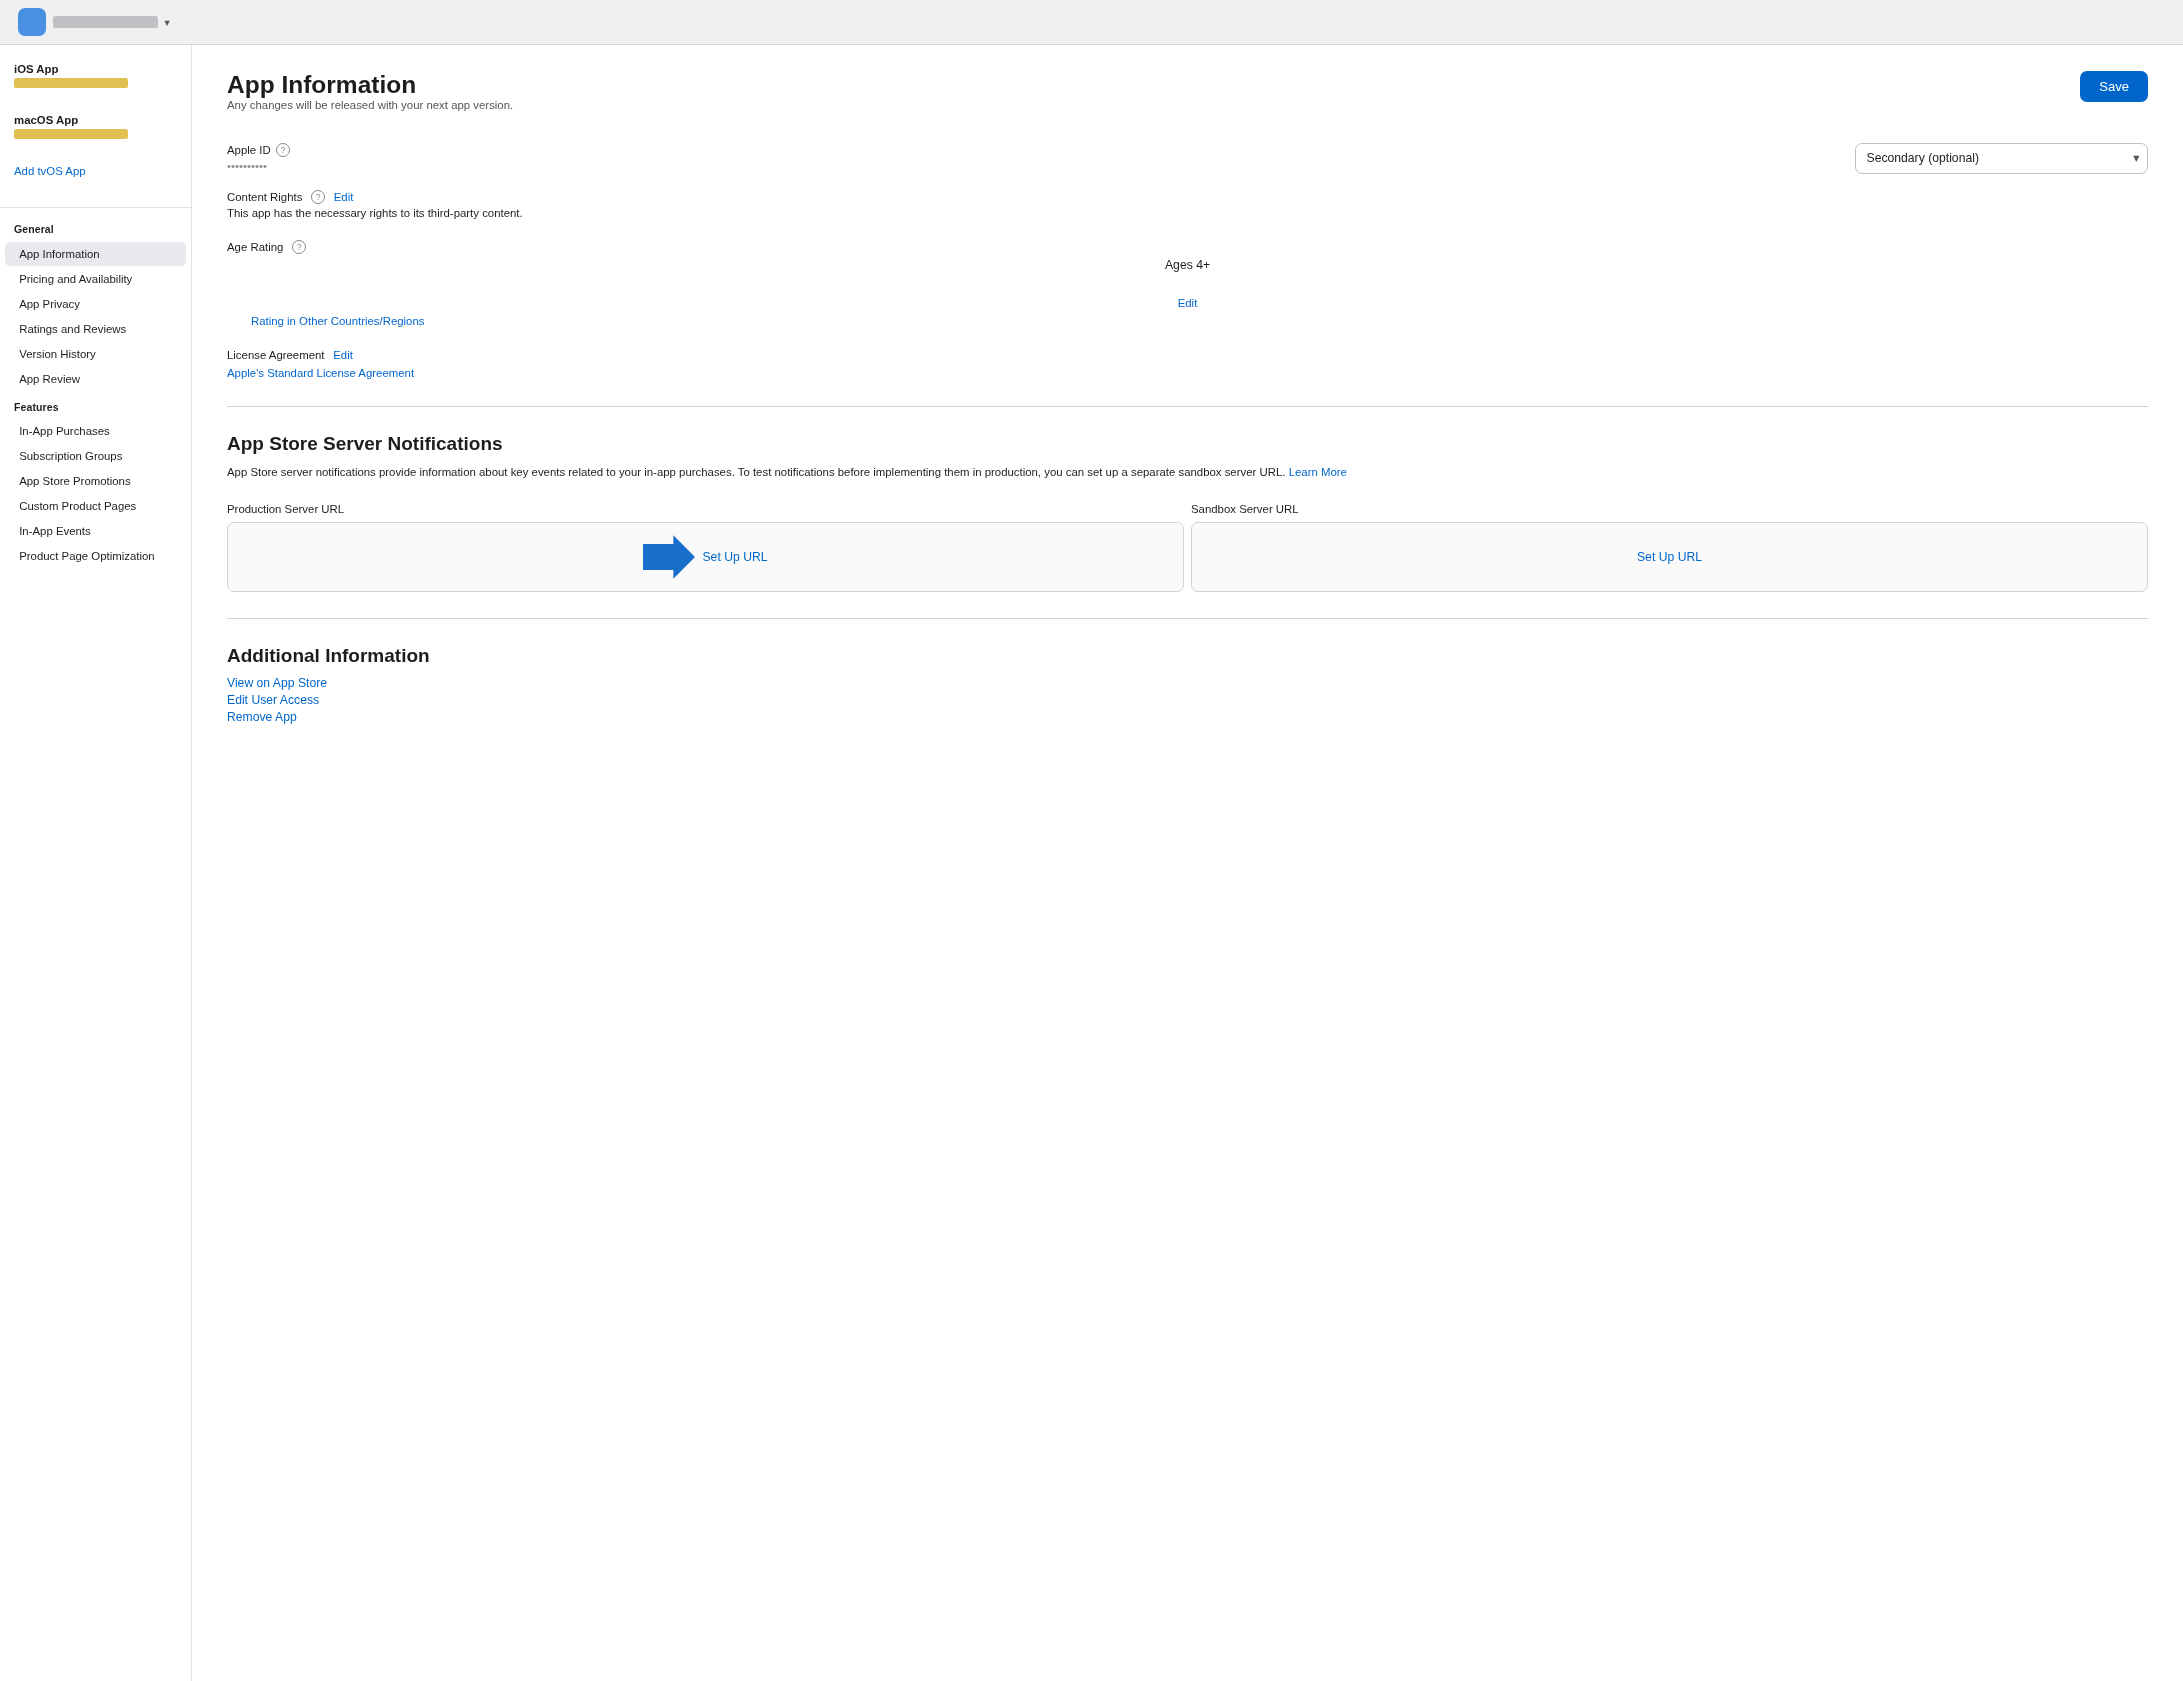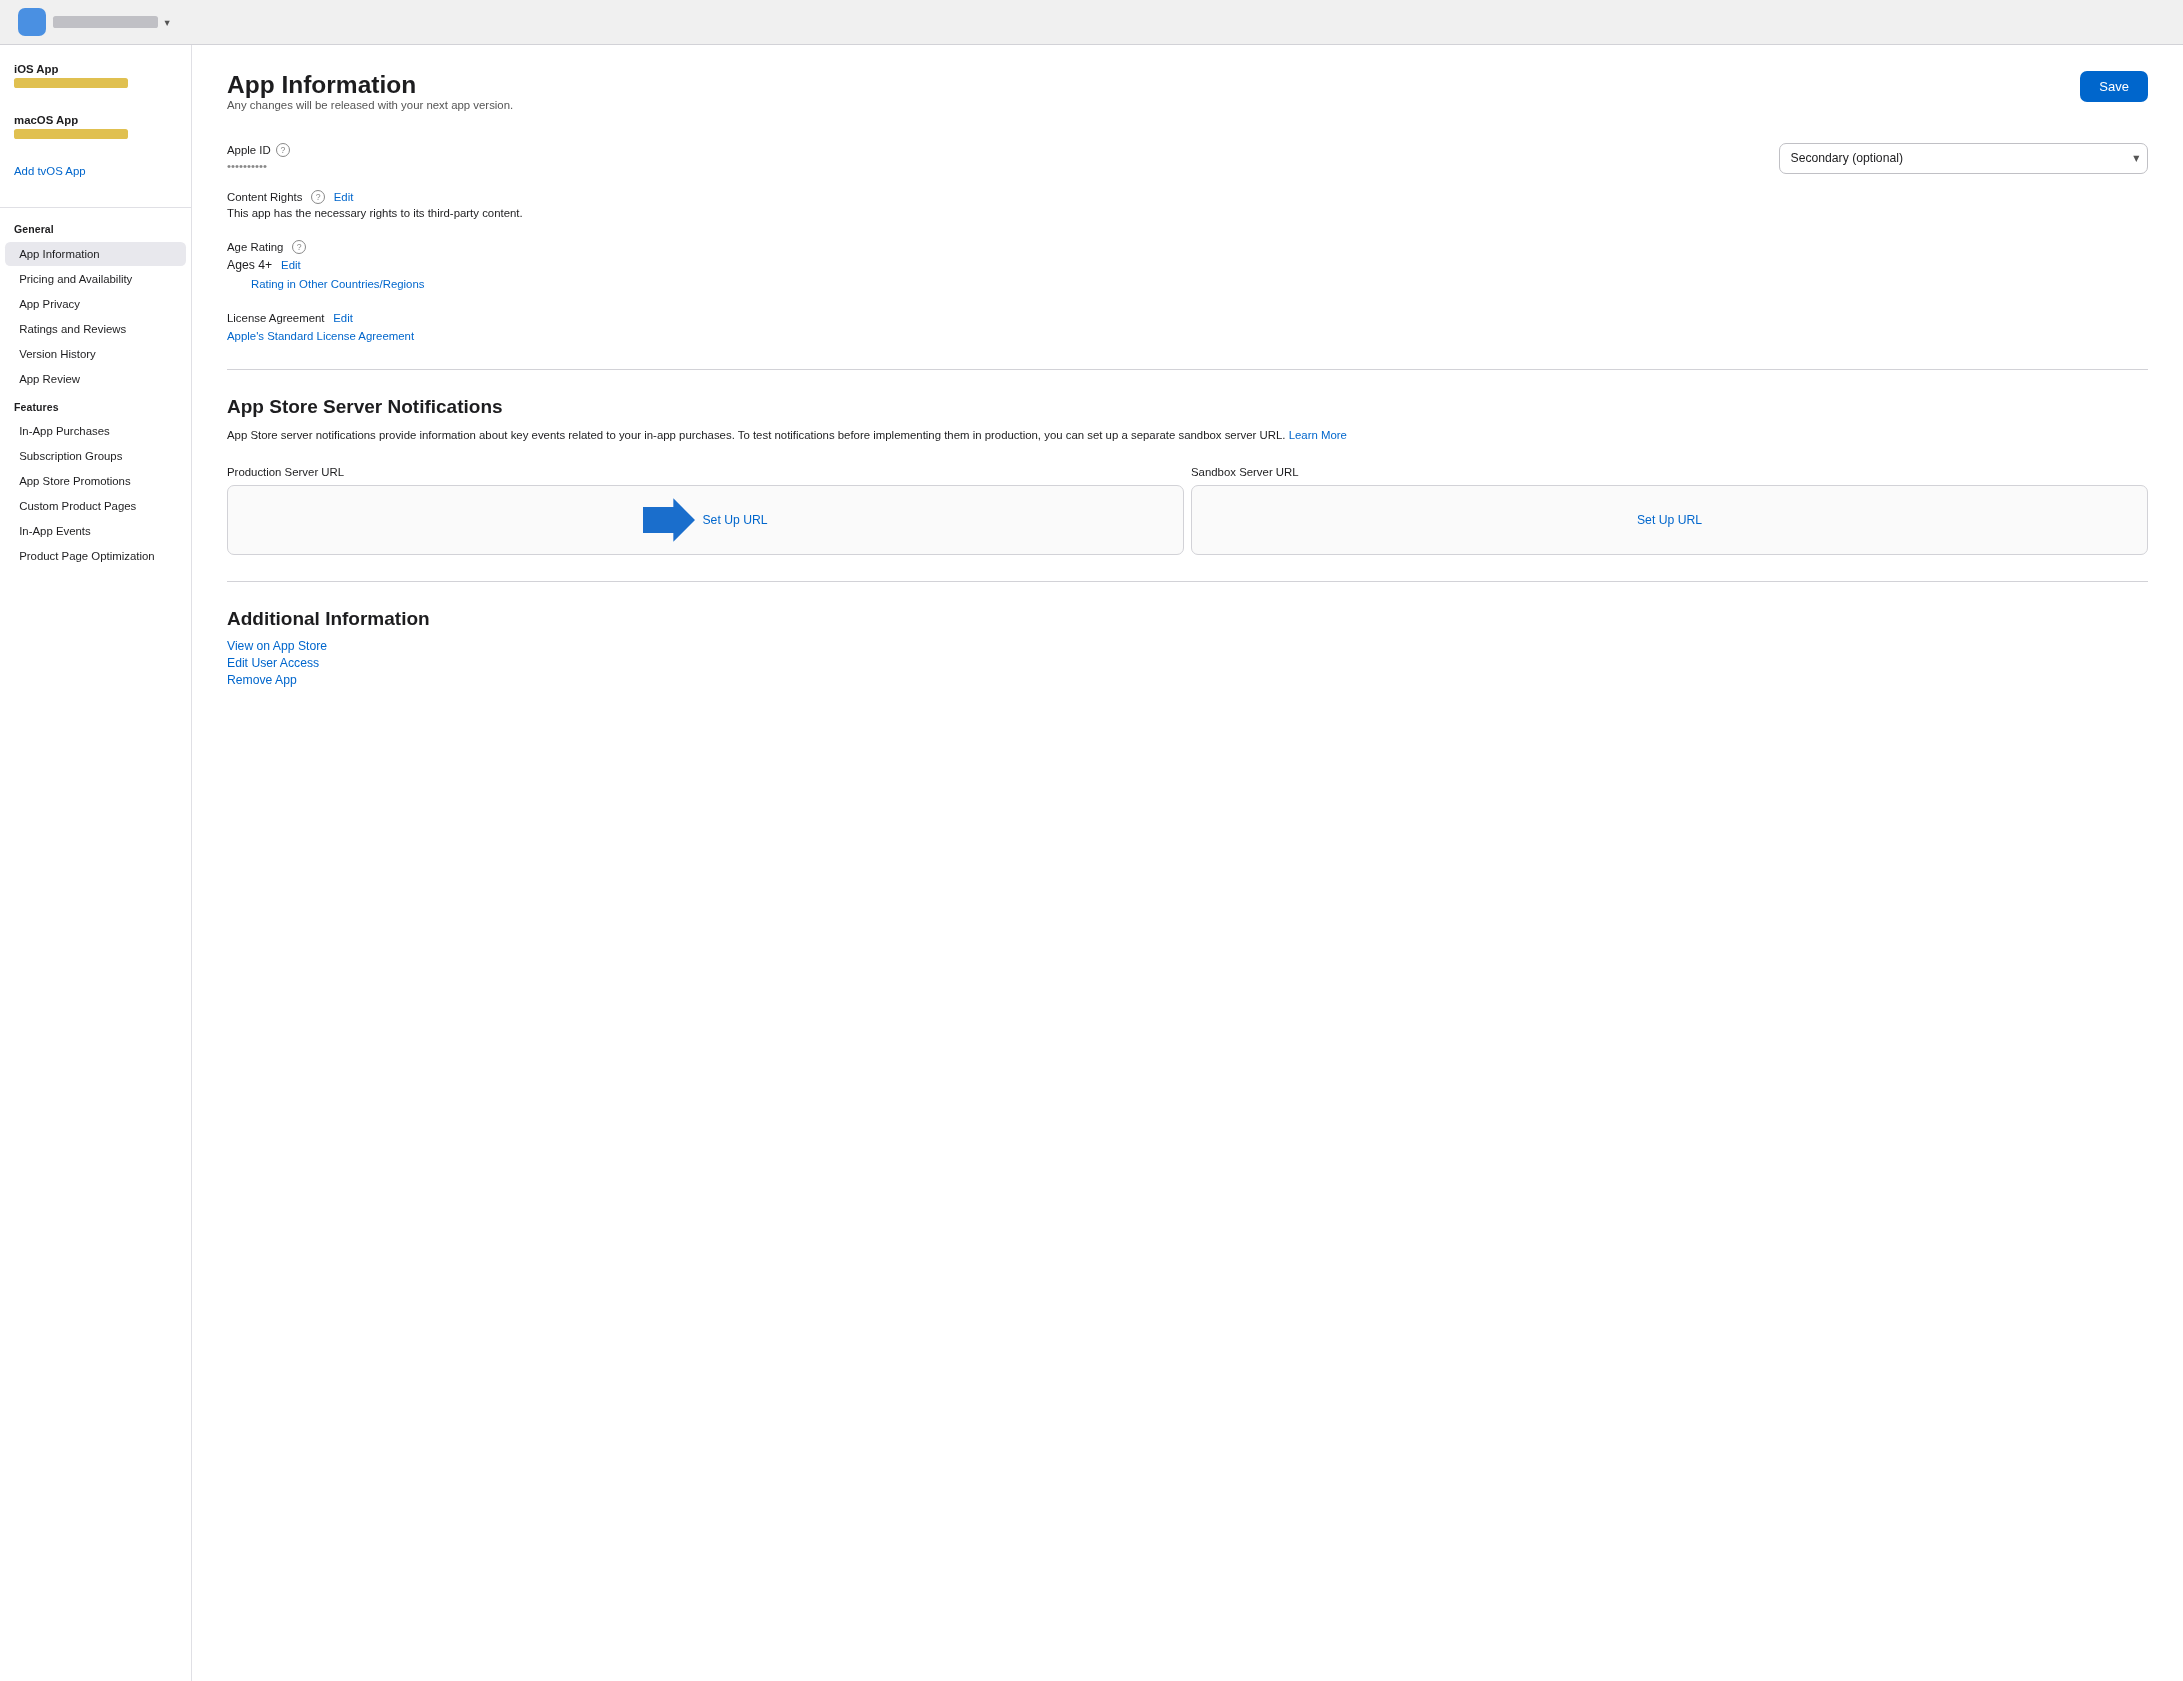--- a/index.html
+++ b/index.html
@@ -195,21 +195,21 @@
     .apple-id-block {
       flex: 1;
     }
     .apple-id-value {
       font-size: 11.4px;
       color: #888;
       margin-top: 3.5px;
     }
     .select-wrapper {
       position: relative;
-      width: 369px;
+      width: 293px;
     }
     .select-field {
       width: 100%;
       padding: 7.9px 31px 7.9px 10.5px;
       border: 0.9px solid #c0c0c5;
       border-radius: 7px;
       font-size: 12.2px;
       color: #1d1d1f;
       appearance: none;
       background: #fff;
@@ -391,21 +391,21 @@
         <a class="edit-link">Edit</a>
       </div>
       <p class="field-desc">This app has the necessary rights to its third-party content.</p>
     </div>
 
     <div class="form-section">
       <div class="section-header-row">
         <span class="field-label">Age Rating</span>
         <span class="help-icon">?</span>
       </div>
-      <div style="display:flex; align-items:center; gap:9px; margin-top:3.5px;">
+      <div style="display:flex; align-items:center; gap:25px; margin-top:3.5px;flex-direction:column;">
         <span>Ages 4+</span>
         <a class="edit-link">Edit</a>
       </div>
       <div style="margin-top:5.2px;padding-left:24px;">
         <a class="edit-link">Rating in Other Countries/Regions</a>
       </div>
     </div>
 
     <div class="form-section">
       <div class="section-header-row">

